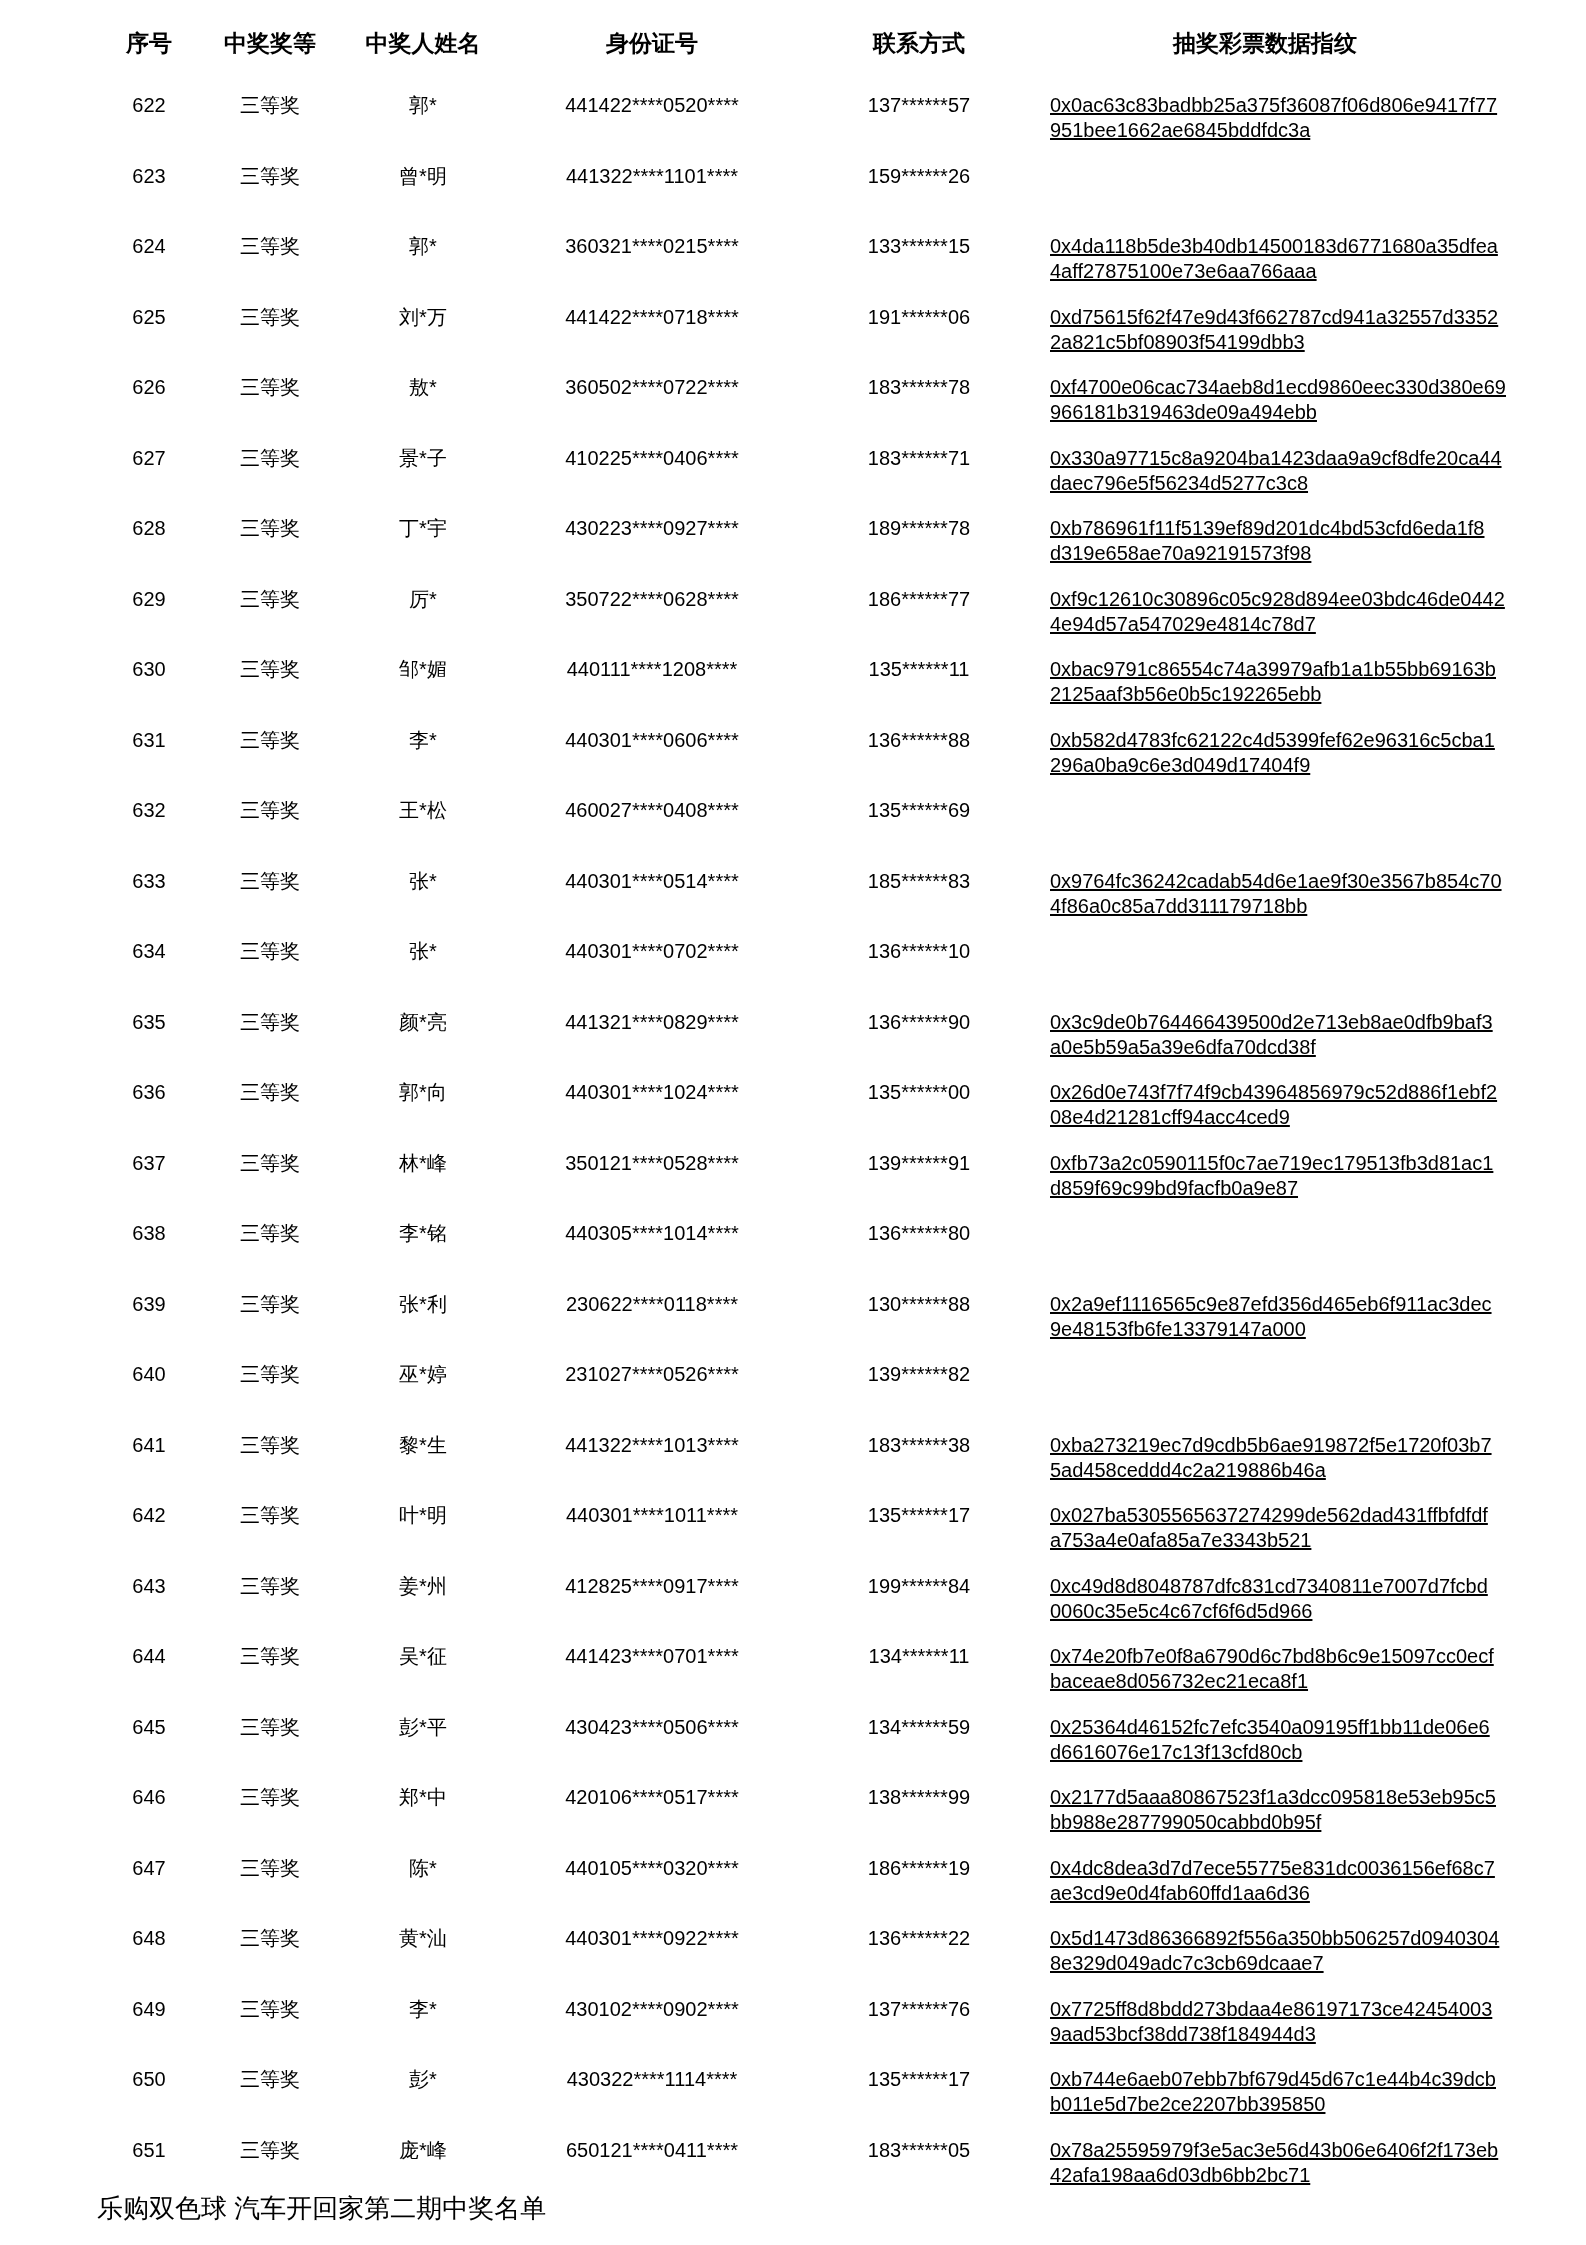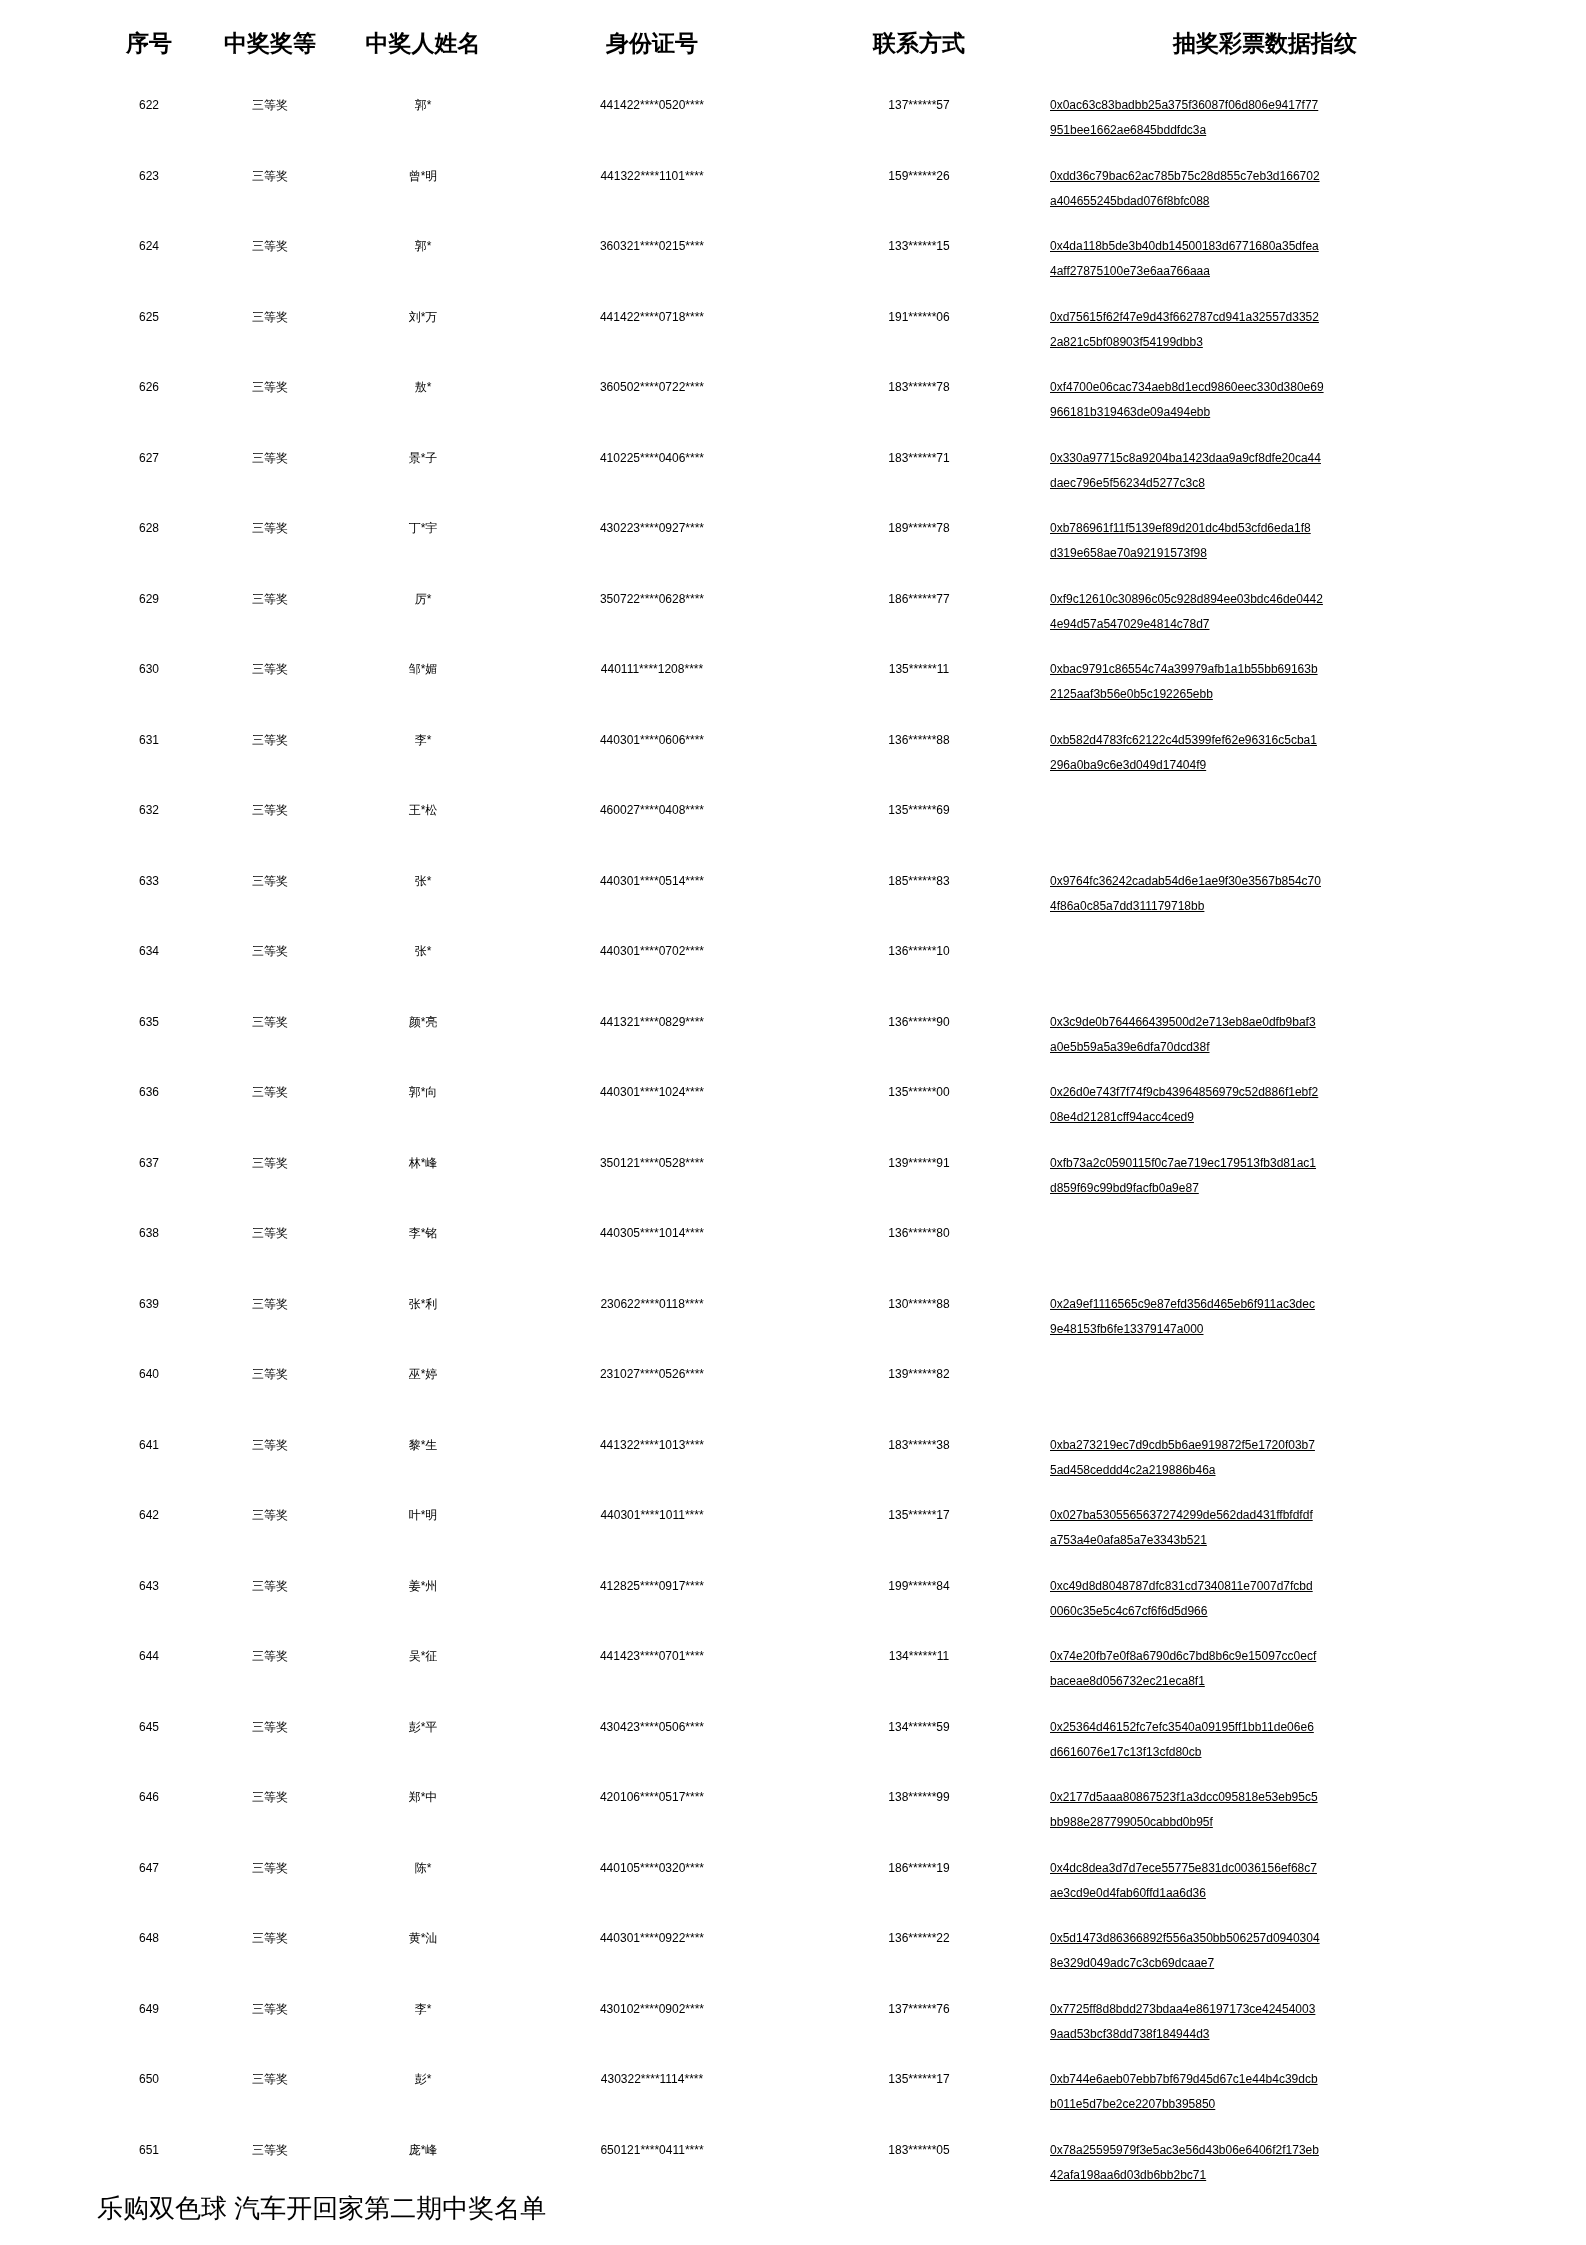--- a/index.html
+++ b/index.html
@@ -32,21 +32,21 @@
     font-size: 23px;
     line-height: 26px;
     margin-bottom: 37px;
   }
   .header-cell {
     text-align: center;
     white-space: nowrap;
   }
   .data-row {
     height: 70.5px;
-    font-size: 12px;
+    font-size: 20px;
   }
   .cell {
     text-align: center;
     line-height: 25px;
     white-space: nowrap;
   }
   .fp-cell {
     text-align: center;
     line-height: 25px;
   }
@@ -92,24 +92,20 @@
       <div class="fp-line">951bee1662ae6845bddfdc3a</div>
     </div>
   </div>
 
   <div class="grid-row data-row">
     <div class="cell">623</div>
     <div class="cell">三等奖</div>
     <div class="cell">曾*明</div>
     <div class="cell">441322****1101****</div>
     <div class="cell">159******26</div>
-    <div class="fp-cell">
-      <div class="fp-line">0xdd36c79bac62ac785b75c28d855c7eb3d166702</div>
-      <div class="fp-line">a404655245bdad076f8bfc088</div>
-    </div>
   </div>
 
   <div class="grid-row data-row">
     <div class="cell">624</div>
     <div class="cell">三等奖</div>
     <div class="cell">郭*</div>
     <div class="cell">360321****0215****</div>
     <div class="cell">133******15</div>
     <div class="fp-cell">
       <div class="fp-line">0x4da118b5de3b40db14500183d6771680a35dfea</div>

